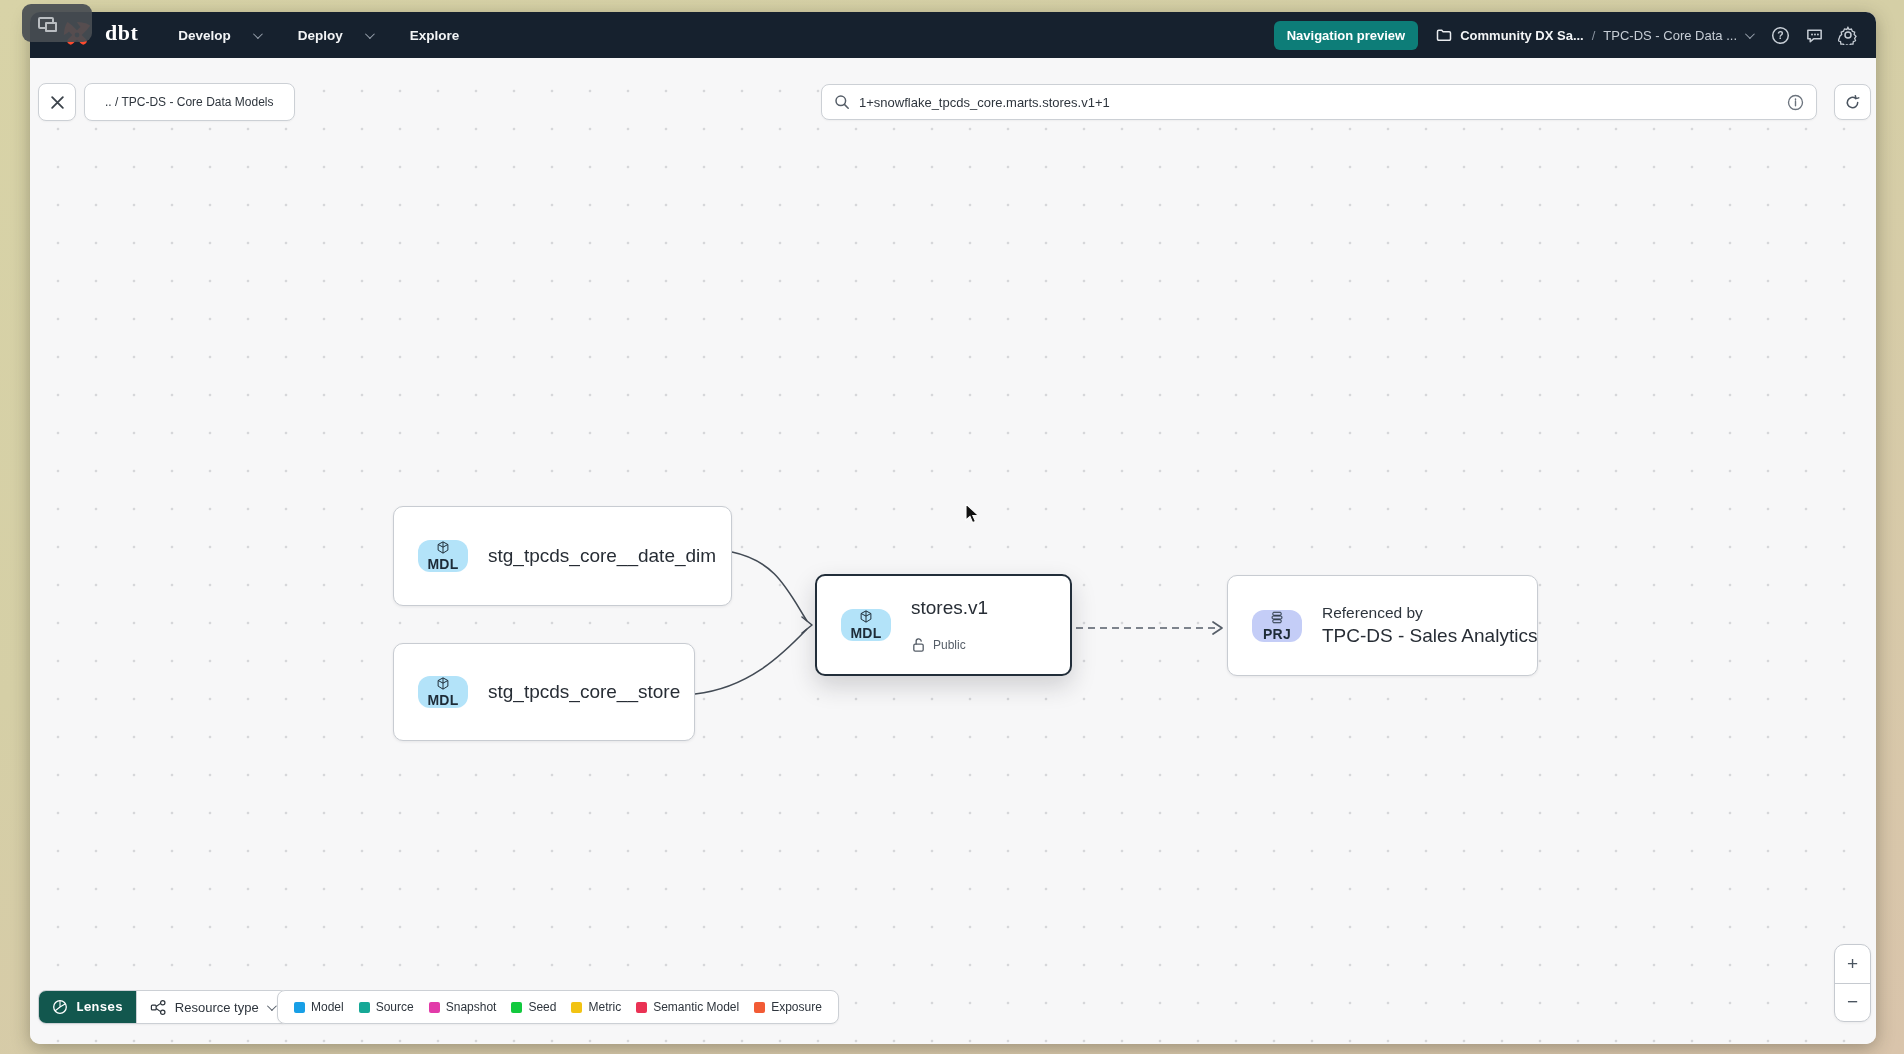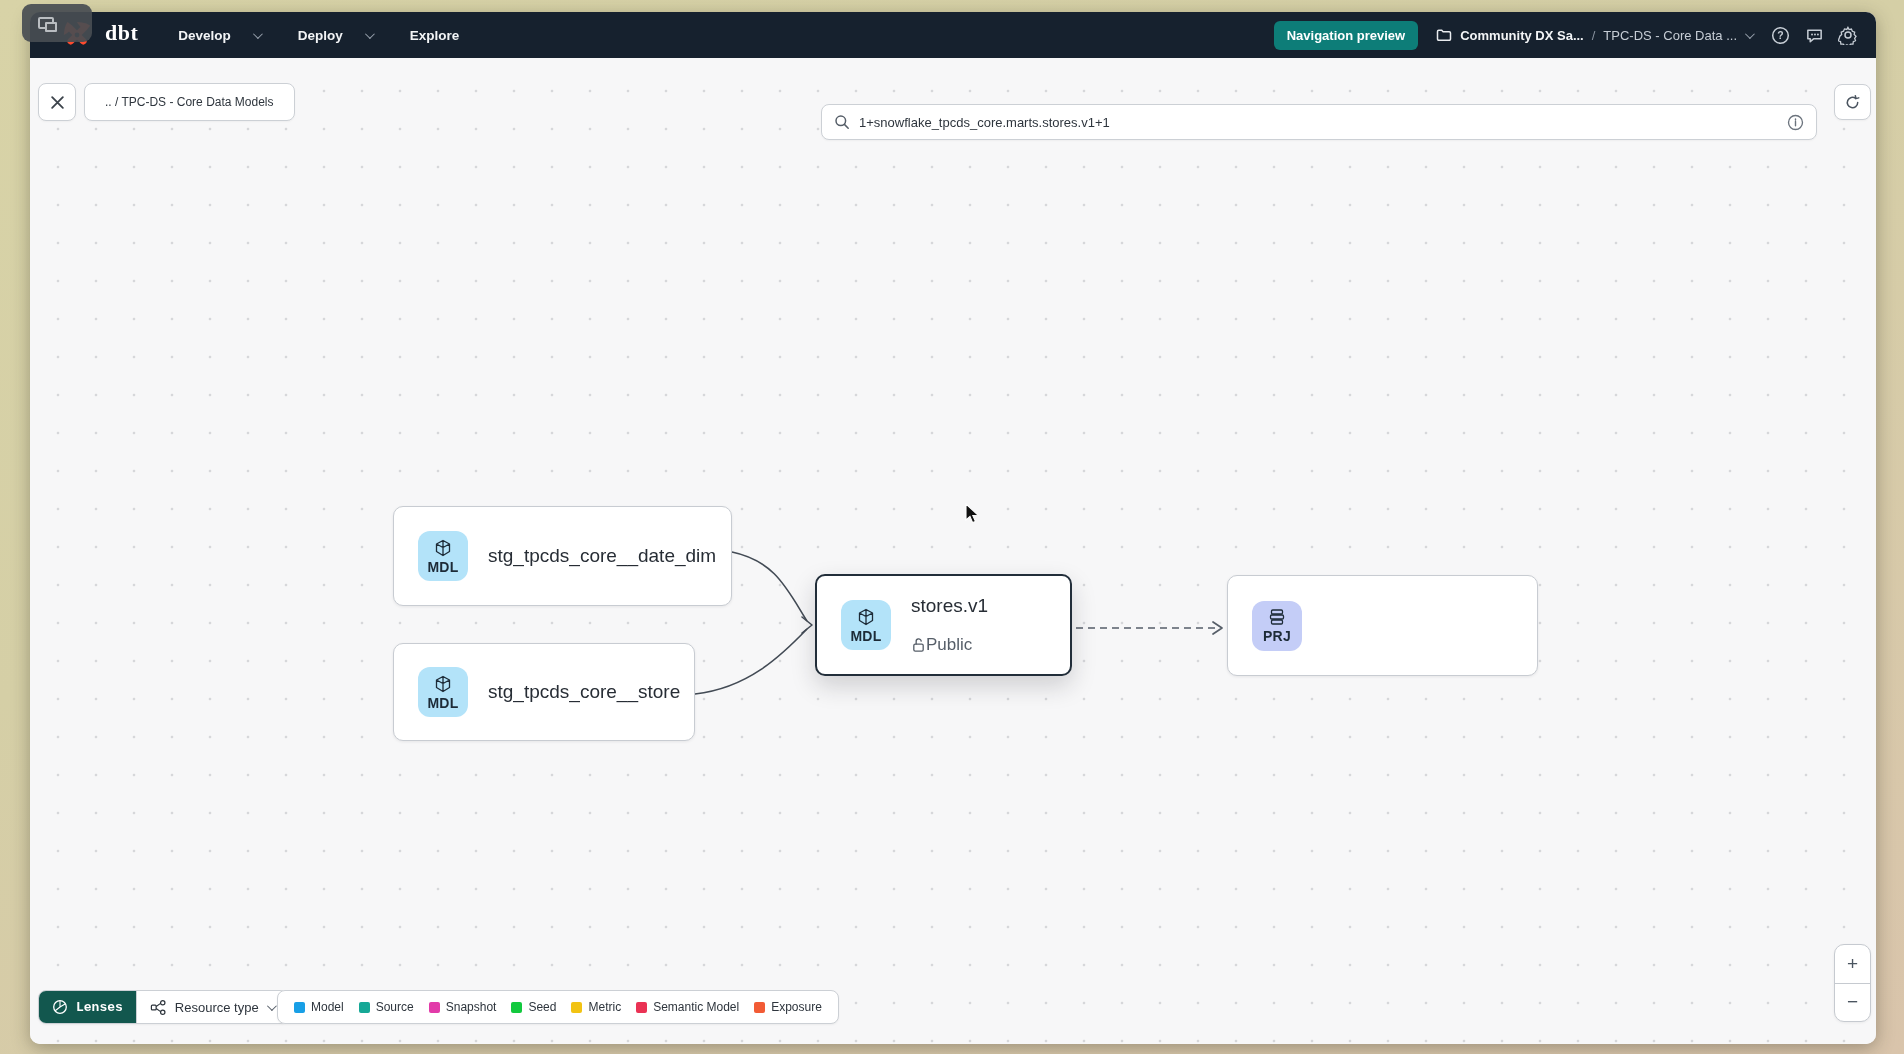--- a/index.html
+++ b/index.html
@@ -50,37 +50,37 @@
   
   .btn-sq { position:absolute; background:#fff; border:1px solid #ccd0d5; border-radius:8px;
     display:flex; align-items:center; justify-content:center; cursor:pointer;
     box-shadow:0 1px 2px rgba(0,0,0,.04); }
   .close-btn { left:8px; top:25px; width:38px; height:38px; }
   .path-chip { position:absolute; left:54px; top:25px; height:38px; padding:0 20px;
     background:#fff; border:1px solid #ccd0d5; border-radius:8px; display:flex; align-items:center;
     font-size:12px; color:#2e353d; box-shadow:0 1px 2px rgba(0,0,0,.04); }
   .search-bar { position:absolute; left:791px; top:26px; width:996px; height:36px;
     background:#fff; border:1px solid #ccd0d5; border-radius:8px; display:flex; align-items:center;
-    padding:0 12px; box-shadow:0 1px 2px rgba(0,0,0,.04);margin-top:20px; }
+    padding:0 12px; box-shadow:0 1px 2px rgba(0,0,0,.04); }
   .search-bar input { flex:1; border:none; outline:none; font-size:13px; color:#2e353d;
     font-family:"Liberation Sans", sans-serif; background:transparent; margin-left:9px; }
   .refresh-btn { left:1804px; top:26px; width:37px; height:36px; font-size:17px; color:#4b5560; }
 
   
   .node { position:absolute; background:#fff; border:1px solid #c8ccd2; border-radius:10px;
     display:flex; align-items:center; padding:0 24px; gap:20px; cursor:pointer;
     box-shadow:0 1px 3px rgba(25,30,40,.08); }
   .node.selected { border:2px solid #222e3a; box-shadow:0 10px 24px rgba(25,30,40,.18); }
-  .badge { width:50px; height:50px; border-radius:12px; display:flex; flex-direction:column;
+  .badge { width:50px; height:32px; border-radius:12px; display:flex; flex-direction:column;
     align-items:center; justify-content:center; gap:1px; flex-shrink:0; }
   .badge.mdl { background:#b3e3f9; }
   .badge.prj { background:#c4cdf7; }
   .badge .abbr { font-size:14px; font-weight:bold; color:#1d2b37; letter-spacing:.3px; }
   .node-label { font-size:19px; color:#272d35; white-space:nowrap; }
-  .node-sub { display:flex; align-items:center; font-size:17px; color:#565e68; margin-top:18px; }
+  .node-sub { display:flex; align-items:center; gap:7px; font-size:12px; color:#565e68; margin-top:18px; }
   .node-kicker { font-size:15.5px; color:#2e353d; margin-bottom:3px; }
 
   #node-date-dim { left:363px; top:448px; width:339px; height:100px; }
   #node-store { left:363px; top:585px; width:302px; height:98px; }
   #node-stores-v1 { left:785px; top:516px; width:257px; height:102px; }
   #node-sales { left:1197px; top:517px; width:311px; height:101px; }
 
   svg.edges { position:absolute; left:0; top:0; width:100%; height:100%; pointer-events:none; }
 
   
@@ -257,20 +257,24 @@
 
     <div class="node" id="node-sales">
       <div class="badge prj">
         <svg width="20" height="20" viewBox="0 0 20 20">
           <rect x="4.5" y="3" width="11" height="4" rx="1.2" fill="none" stroke="#1d2b37" stroke-width="1.3"></rect>
           <rect x="3.5" y="8" width="13" height="4" rx="1.2" fill="none" stroke="#1d2b37" stroke-width="1.3"></rect>
           <rect x="4.5" y="13" width="11" height="4" rx="1.2" fill="none" stroke="#1d2b37" stroke-width="1.3"></rect>
         </svg>
         <span class="abbr">PRJ</span>
       </div>
+      <div>
+        <div class="node-kicker">Referenced by</div>
+        <div class="node-label">TPC-DS - Sales Analytics</div>
+      </div>
     </div>
 
     <svg class="cursor" width="20" height="22" viewBox="0 0 20 22">
       <path d="M3 1 L3 17 L7 13.4 L9.6 19.6 L12.4 18.4 L9.8 12.4 L15 12.2 Z" fill="#111" stroke="#fff" stroke-width="1.1"></path>
     </svg>
 
     <div class="lens-group">
       <div class="lens-seg dark">
         <svg width="16" height="16" viewBox="0 0 16 16">
           <circle cx="8" cy="8" r="6.3" fill="none" stroke="#fff" stroke-width="1.3"></circle>

